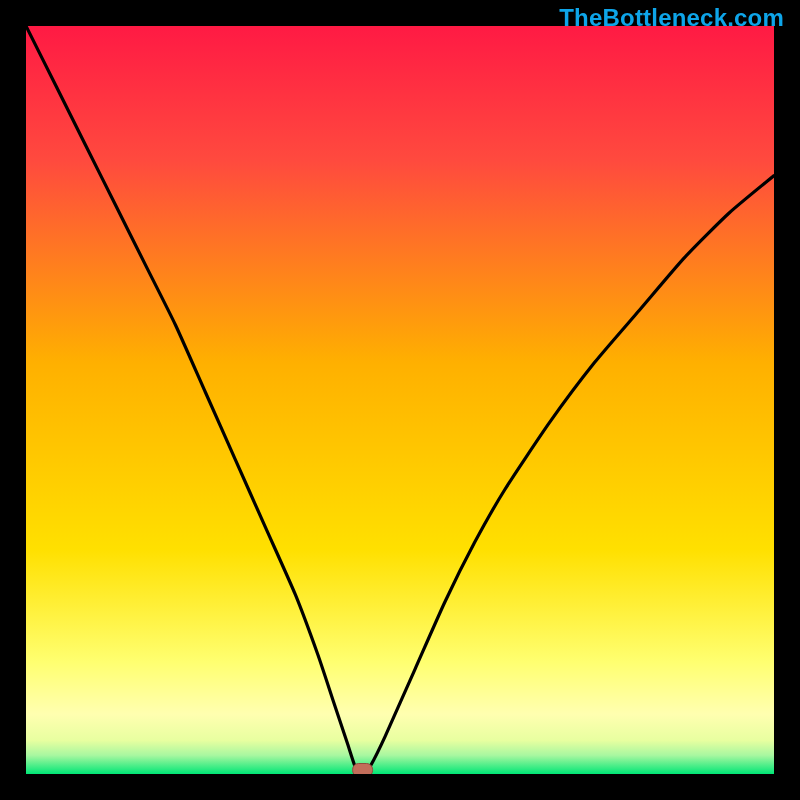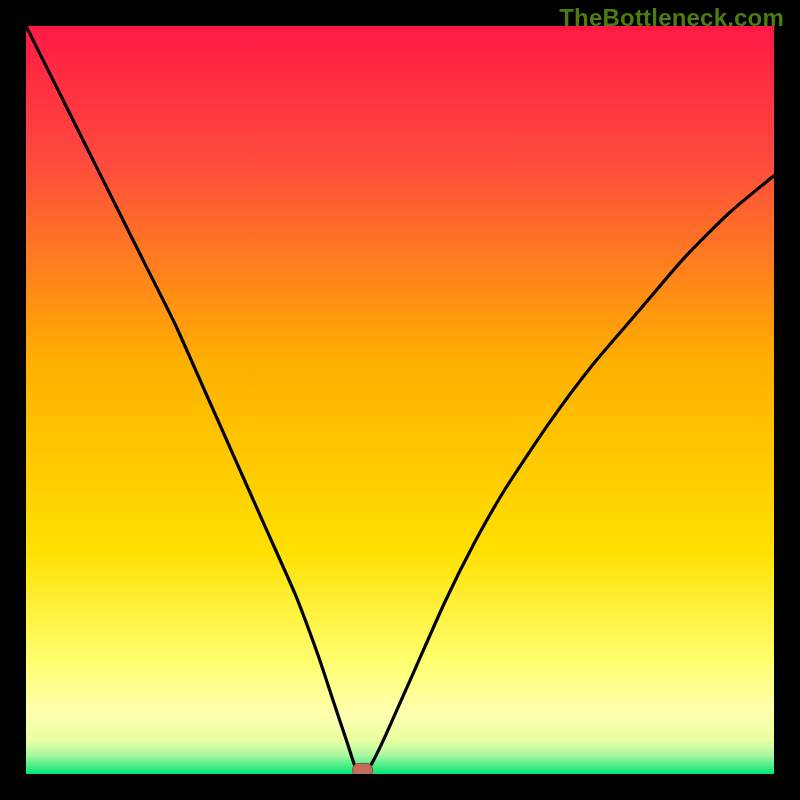--- a/index.html
+++ b/index.html
@@ -16,21 +16,21 @@
     width: 800px;
     height: 800px;
     background: #000;
   }
   .watermark {
     position: absolute;
     top: 4px;
     right: 16px;
     font-size: 24px;
     font-weight: 600;
-    color: #4d7c0f;
+    color: #0ea5e9;
     z-index: 20;
     letter-spacing: 0.2px;
   }
   .plot-area {
     position: absolute;
     left: 26px;
     top: 26px;
     width: 748px;
     height: 748px;
     overflow: hidden;

